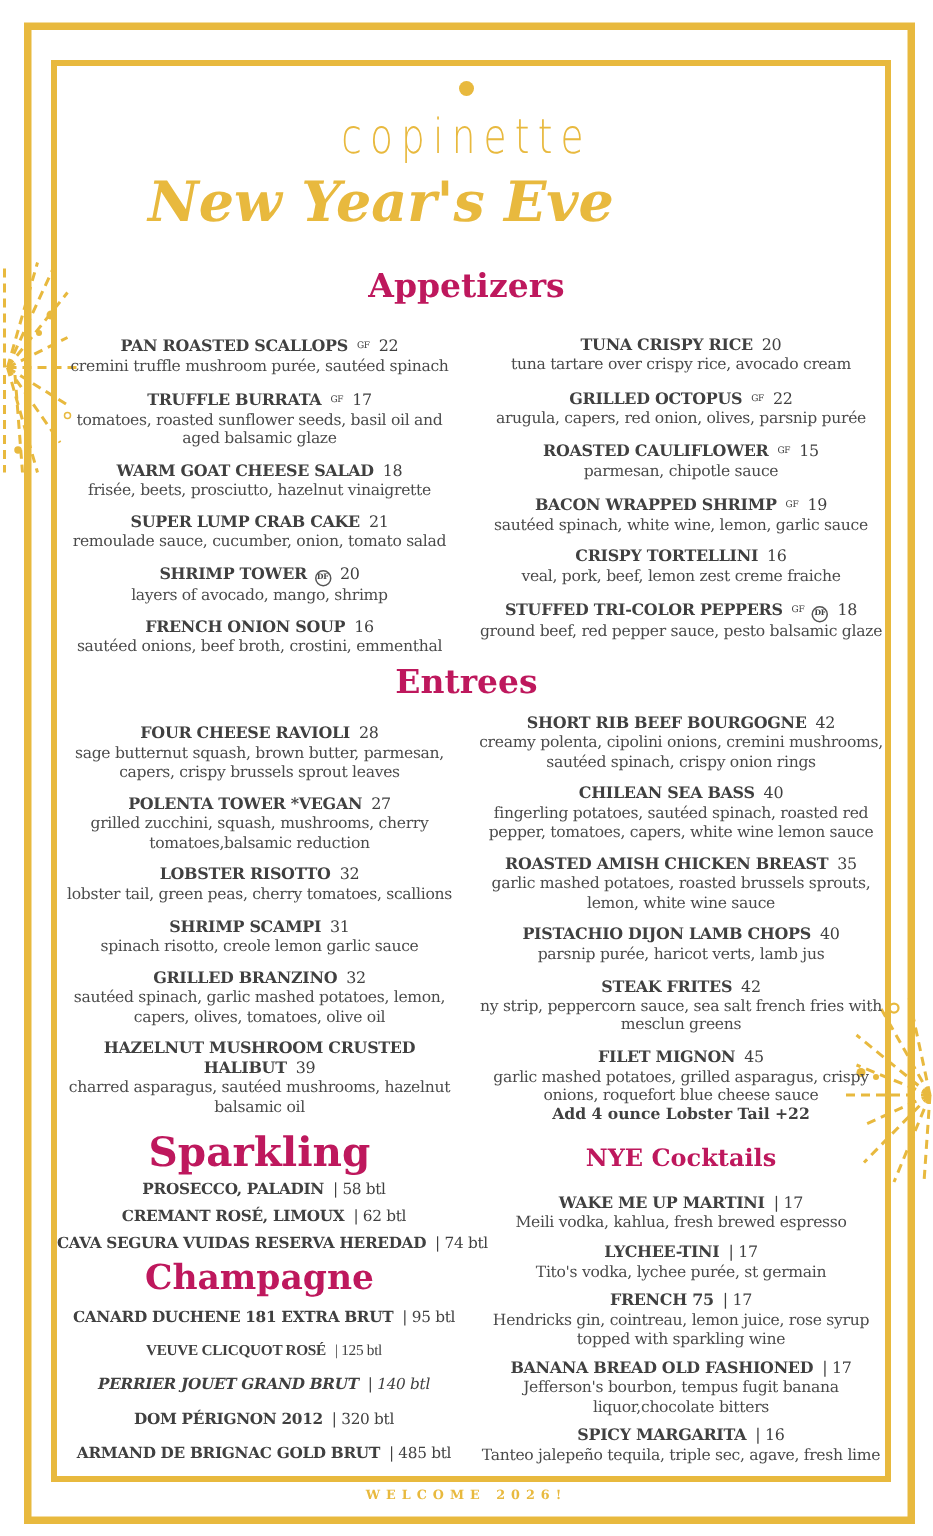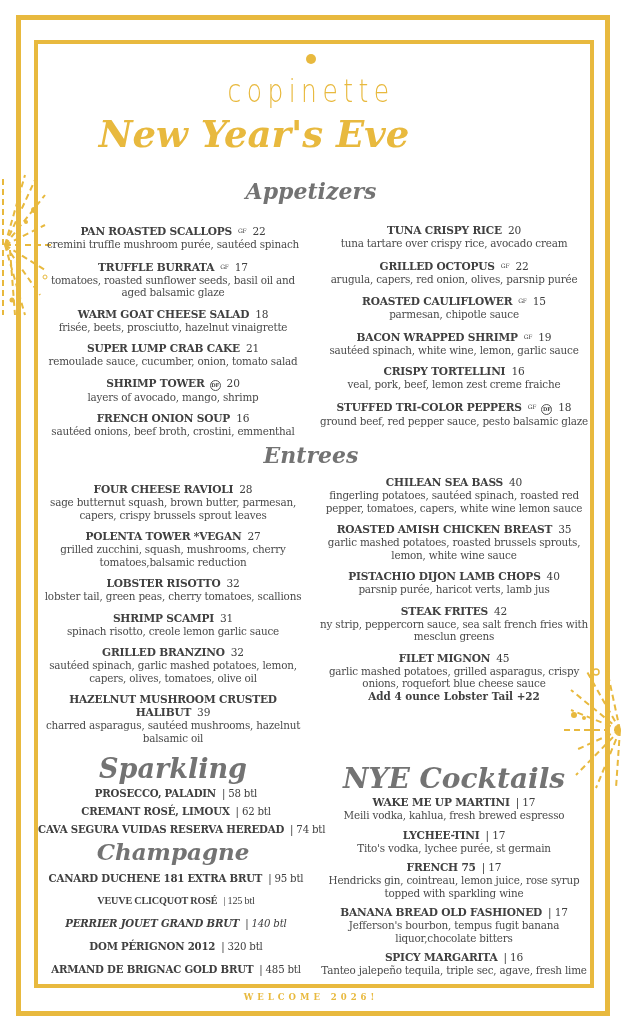--- a/index.html
+++ b/index.html
@@ -23,21 +23,21 @@
     font-family: "DejaVu Sans", sans-serif; font-size: 32px; letter-spacing: 7px;
     color: #e8b93e; font-weight: 300; transform: scaleX(0.78);
   }
   .title {
     position: absolute; left: 0; width: 508px; top: 112px; text-align: center;
     font-family: "DejaVu Serif", serif; font-style: italic; font-weight: bold;
     font-size: 37px; color: #e8b93e;
   }
   .section-head {
     position: absolute; text-align: center; font-family: "DejaVu Serif", serif;
-    font-style: italic; font-weight: bold; color: #737373;
+    font-weight: bold; color: #be185d;
   }
   .col { position: absolute; text-align: center; }
   .item { margin-bottom: 9px; }
   .item-name {
     font-family: "DejaVu Serif", serif; font-weight: bold; font-size: 10.6px;
     color: #404040; letter-spacing: -0.2px; line-height: 13px;
   }
   .item-name .price { font-weight: normal; margin-left: 6px; }
   .item-desc {
     font-family: "DejaVu Serif", serif; font-size: 10.4px; color: #4a4a4a;
@@ -185,20 +185,24 @@
       <div class="item-name"><span>GRILLED BRANZINO</span><span class="price">32</span></div>
       <div class="item-desc">sautéed spinach, garlic mashed potatoes, lemon, capers, olives, tomatoes, olive oil</div>
     </div>
     <div class="item">
       <div class="item-name"><span>HAZELNUT MUSHROOM CRUSTED HALIBUT</span><span class="price">39</span></div>
       <div class="item-desc">charred asparagus, sautéed mushrooms, hazelnut balsamic oil</div>
     </div>
   </div>
 <div class="col" id="ent-right" style="left:318px;width:272px;top:476px;">
     <div class="item">
+      <div class="item-name"><span>SHORT RIB BEEF BOURGOGNE</span><span class="price">42</span></div>
+      <div class="item-desc">creamy polenta, cipolini onions, cremini mushrooms, sautéed spinach, crispy onion rings</div>
+    </div>
+    <div class="item">
       <div class="item-name"><span>CHILEAN SEA BASS</span><span class="price">40</span></div>
       <div class="item-desc">fingerling potatoes, sautéed spinach, roasted red pepper, tomatoes, capers, white wine lemon sauce</div>
     </div>
     <div class="item">
       <div class="item-name"><span>ROASTED AMISH CHICKEN BREAST</span><span class="price">35</span></div>
       <div class="item-desc">garlic mashed potatoes, roasted brussels sprouts, lemon, white wine sauce</div>
     </div>
     <div class="item">
       <div class="item-name"><span>PISTACHIO DIJON LAMB CHOPS</span><span class="price">40</span></div>
       <div class="item-desc">parsnip purée, haricot verts, lamb jus</div>
@@ -223,21 +227,21 @@
 
 <div class="section-head" style="left:38px;width:270px;top:838px;font-size:23px;">Champagne</div>
 <div class="col" id="champagne" style="left:38px;width:276px;top:872px;">
     <div class="wine" style="margin-bottom: 11px;"><span>CANARD DUCHENE 181 EXTRA BRUT</span><span class="price">| 95 btl</span></div>
     <div class="wine" style="margin-bottom: 11px; font-family: Liberation Serif, serif;"><span>VEUVE CLICQUOT ROSÉ</span><span class="price">| 125 btl</span></div>
     <div class="wine" style="margin-bottom: 11px; font-style: italic;"><span>PERRIER JOUET GRAND BRUT</span><span class="price">| 140 btl</span></div>
     <div class="wine" style="margin-bottom: 11px;"><span>DOM PÉRIGNON 2012</span><span class="price">| 320 btl</span></div>
     <div class="wine" style="margin-bottom: 11px;"><span>ARMAND DE BRIGNAC GOLD BRUT</span><span class="price">| 485 btl</span></div>
   </div>
 
-<div class="section-head" style="left:318px;width:272px;top:762px;font-size:28px;">NYE Cocktails</div>
+<div class="section-head" style="left:318px;width:272px;top:762px;font-size:16px;">NYE Cocktails</div>
 <div class="col" id="cocktails" style="left:318px;width:272px;top:796px;">
     <div class="item" style="margin-bottom: 7px;">
       <div class="item-name"><span>WAKE ME UP MARTINI</span><span class="price">| 17</span></div>
       <div class="item-desc">Meili vodka, kahlua, fresh brewed espresso</div>
     </div>
     <div class="item" style="margin-bottom: 7px;">
       <div class="item-name"><span>LYCHEE-TINI</span><span class="price">| 17</span></div>
       <div class="item-desc">Tito's vodka, lychee purée, st germain</div>
     </div>
     <div class="item" style="margin-bottom: 7px;">

